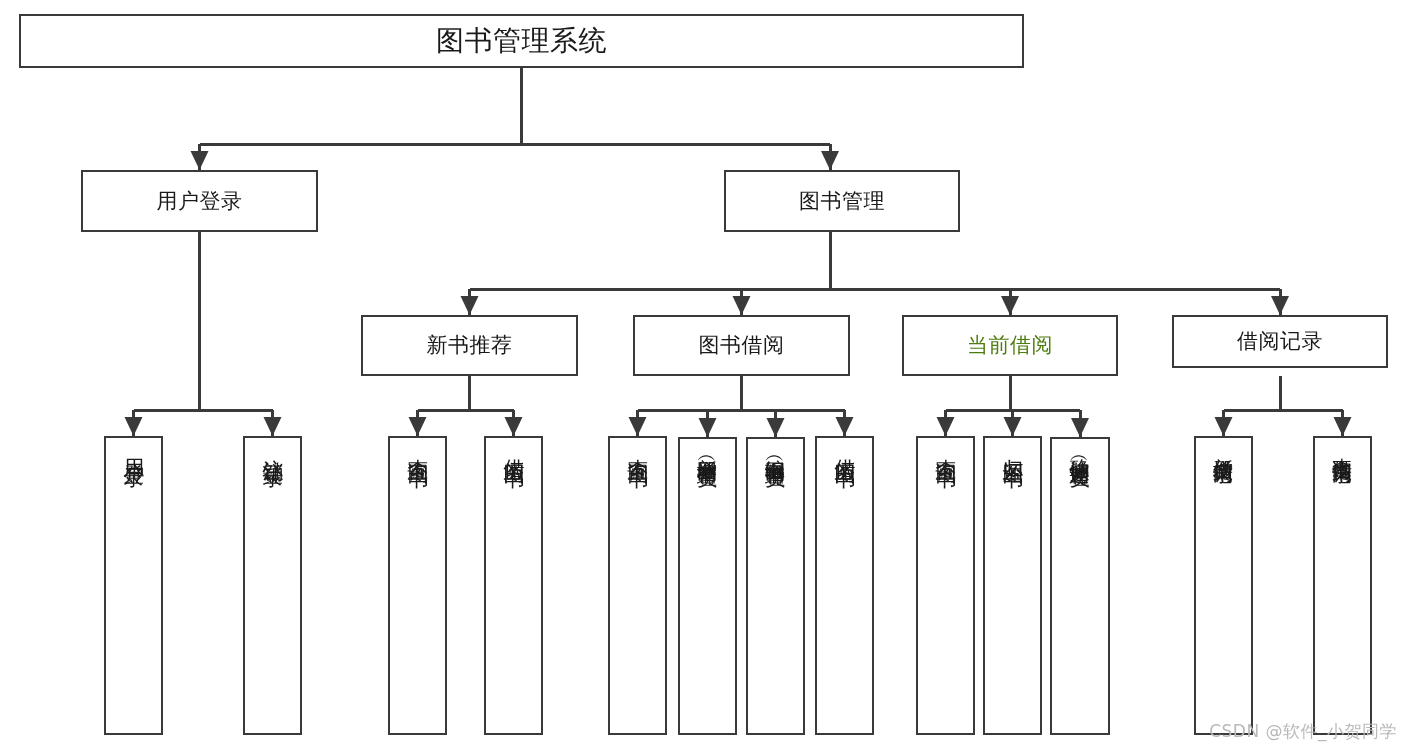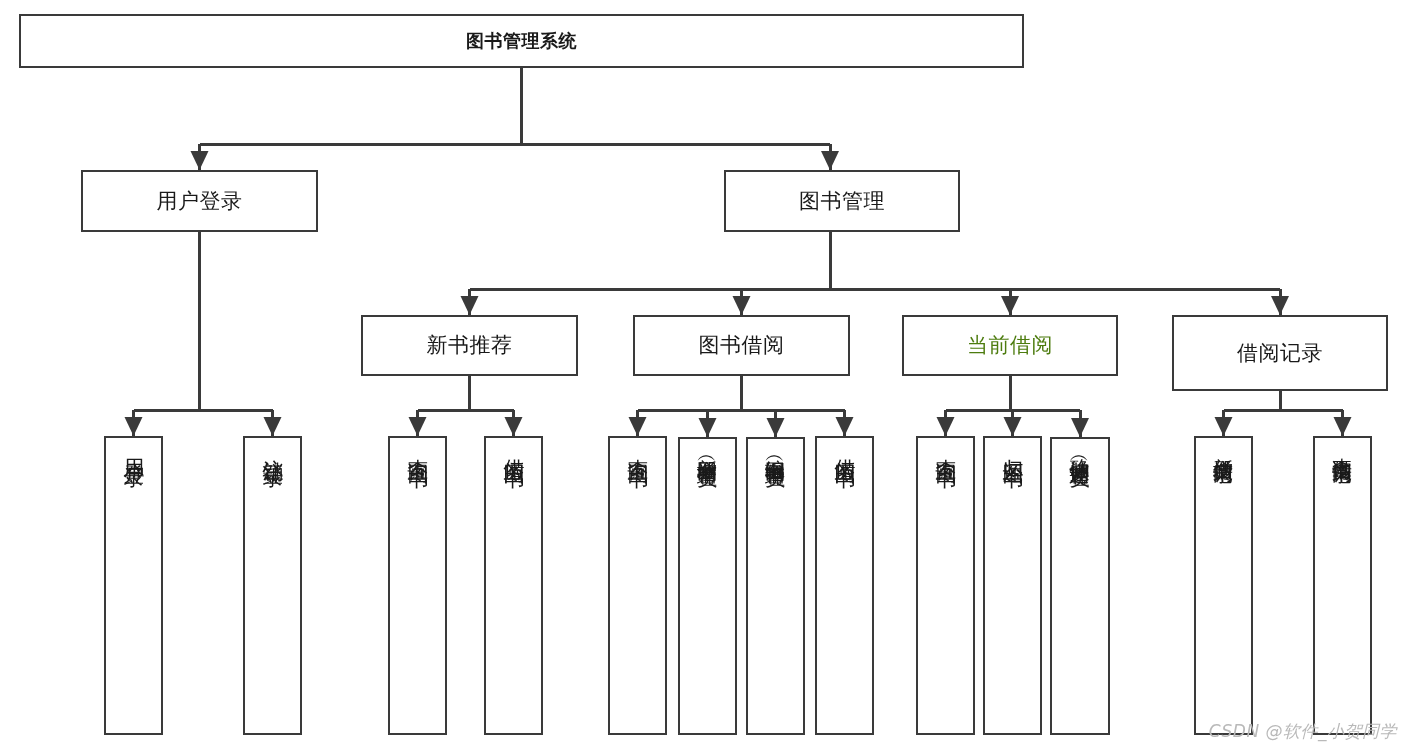--- a/index.html
+++ b/index.html
@@ -42,22 +42,21 @@
     line-height: 1.18;
     letter-spacing: 0.5px;
     white-space: pre;
   }
   
   .node.horiz .node-label {
     writing-mode: horizontal-tb;
     font-size: 21px;
   }
   .node.root .node-label {
-    font-size: 18px;
-    font-weight: bold;
+    font-size: 28px;
   }
   
   .node.vert {
     align-items: flex-start;
     justify-content: center;
     padding-top: 4px;
   }
   .node.vert .node-label {
     writing-mode: vertical-rl;
     text-orientation: upright;
@@ -71,21 +70,20 @@
   }
   #watermark {
     position: absolute;
     right: 8px;
     bottom: 4px;
     font-size: 17px;
     color: #b9b9b9;
     letter-spacing: 0.5px;
     white-space: nowrap;
     user-select: none;
-    font-style: italic;
   }
 </style>
 </head>
 <body>
 
 <div id="diagram-root">
 
   <svg id="edge-layer" viewBox="0 0 1405 747" width="1405" height="747">
       <line x1="521.5" y1="68" x2="521.5" y2="144" stroke="#3a3a3a" stroke-width="3" shape-rendering="crispEdges"></line>
       <line x1="199.5" y1="144" x2="830" y2="144" stroke="#3a3a3a" stroke-width="3" shape-rendering="crispEdges"></line>
@@ -154,21 +152,21 @@
 
   <div class="node horiz" id="n-book_borrow" style="left: 633px; top: 315px; width: 217px; height: 61px; border-color: rgb(58, 58, 58); color: rgb(26, 26, 26);">
     <span class="node-label">图书借阅</span>
   </div>
   <div class="node horiz" id="n-new_book_rec" style="left: 361px; top: 315px; width: 217px; height: 61px; border-color: rgb(58, 58, 58); color: rgb(26, 26, 26);">
     <span class="node-label">新书推荐</span>
   </div>
   <div class="node horiz" id="n-current_borrow" style="left: 902px; top: 315px; width: 216px; height: 61px; border-color: rgb(58, 58, 58); color: #4d7c0f;">
     <span class="node-label">当前借阅</span>
   </div>
-  <div class="node horiz" id="n-borrow_record" style="left: 1172px; top: 315px; width: 216px; height: 76px; border-color: rgb(58, 58, 58); color: rgb(26, 26, 26);">
+  <div class="node horiz" id="n-borrow_record" style="left: 1172px; top: 315px; width: 216px; height: 53px; border-color: rgb(58, 58, 58); color: rgb(26, 26, 26);">
     <span class="node-label">借阅记录</span>
   </div>
 
   <div class="node vert" id="n-leaf_user_login" style="left: 104px; top: 436px; width: 59px; height: 299px; border-color: rgb(58, 58, 58); color: rgb(26, 26, 26);">
     <span class="node-label">用户登录</span>
   </div>
   <div class="node vert" id="n-leaf_logout" style="left: 243px; top: 436px; width: 59px; height: 299px; border-color: rgb(58, 58, 58); color: rgb(26, 26, 26);">
     <span class="node-label">注销登录</span>
   </div>
 

